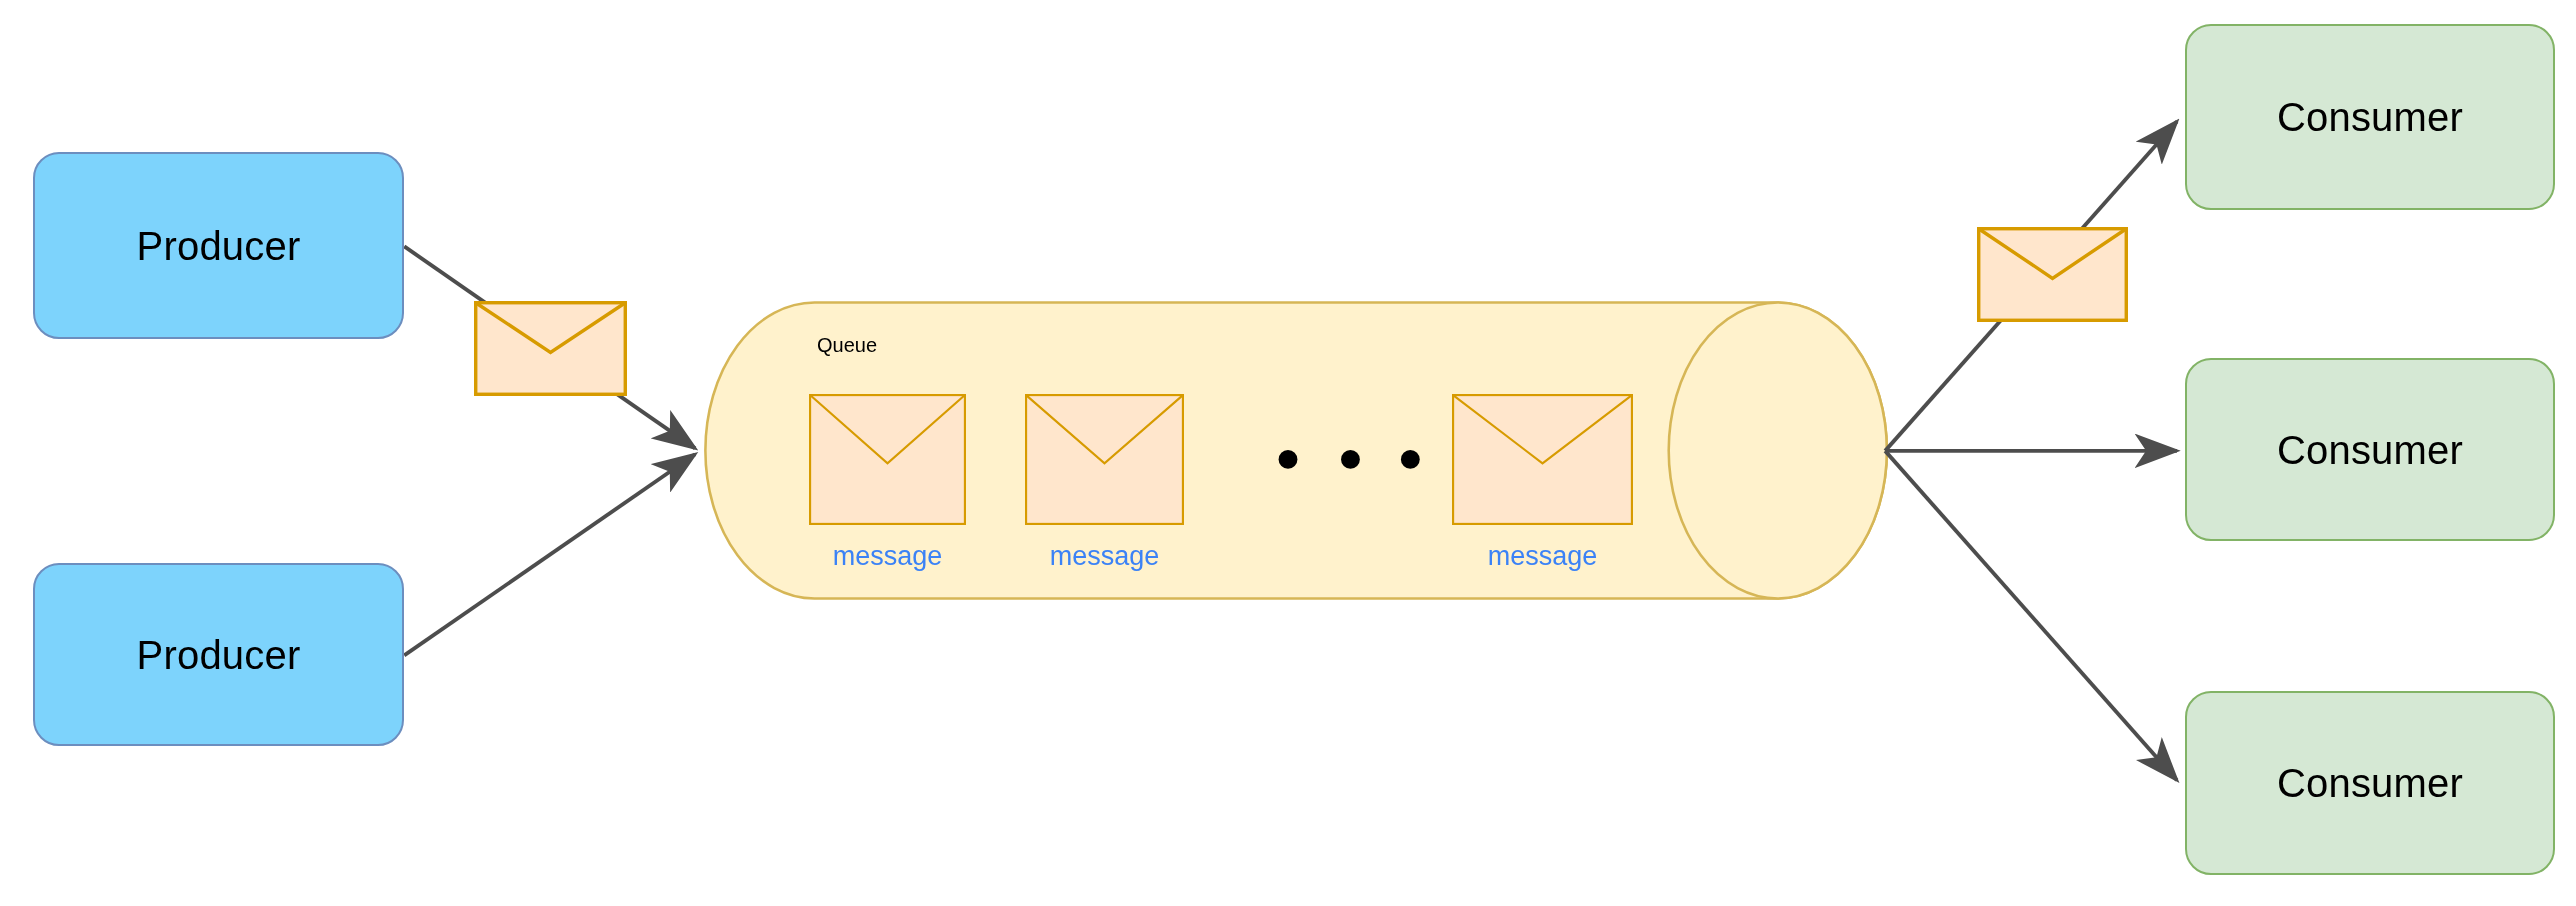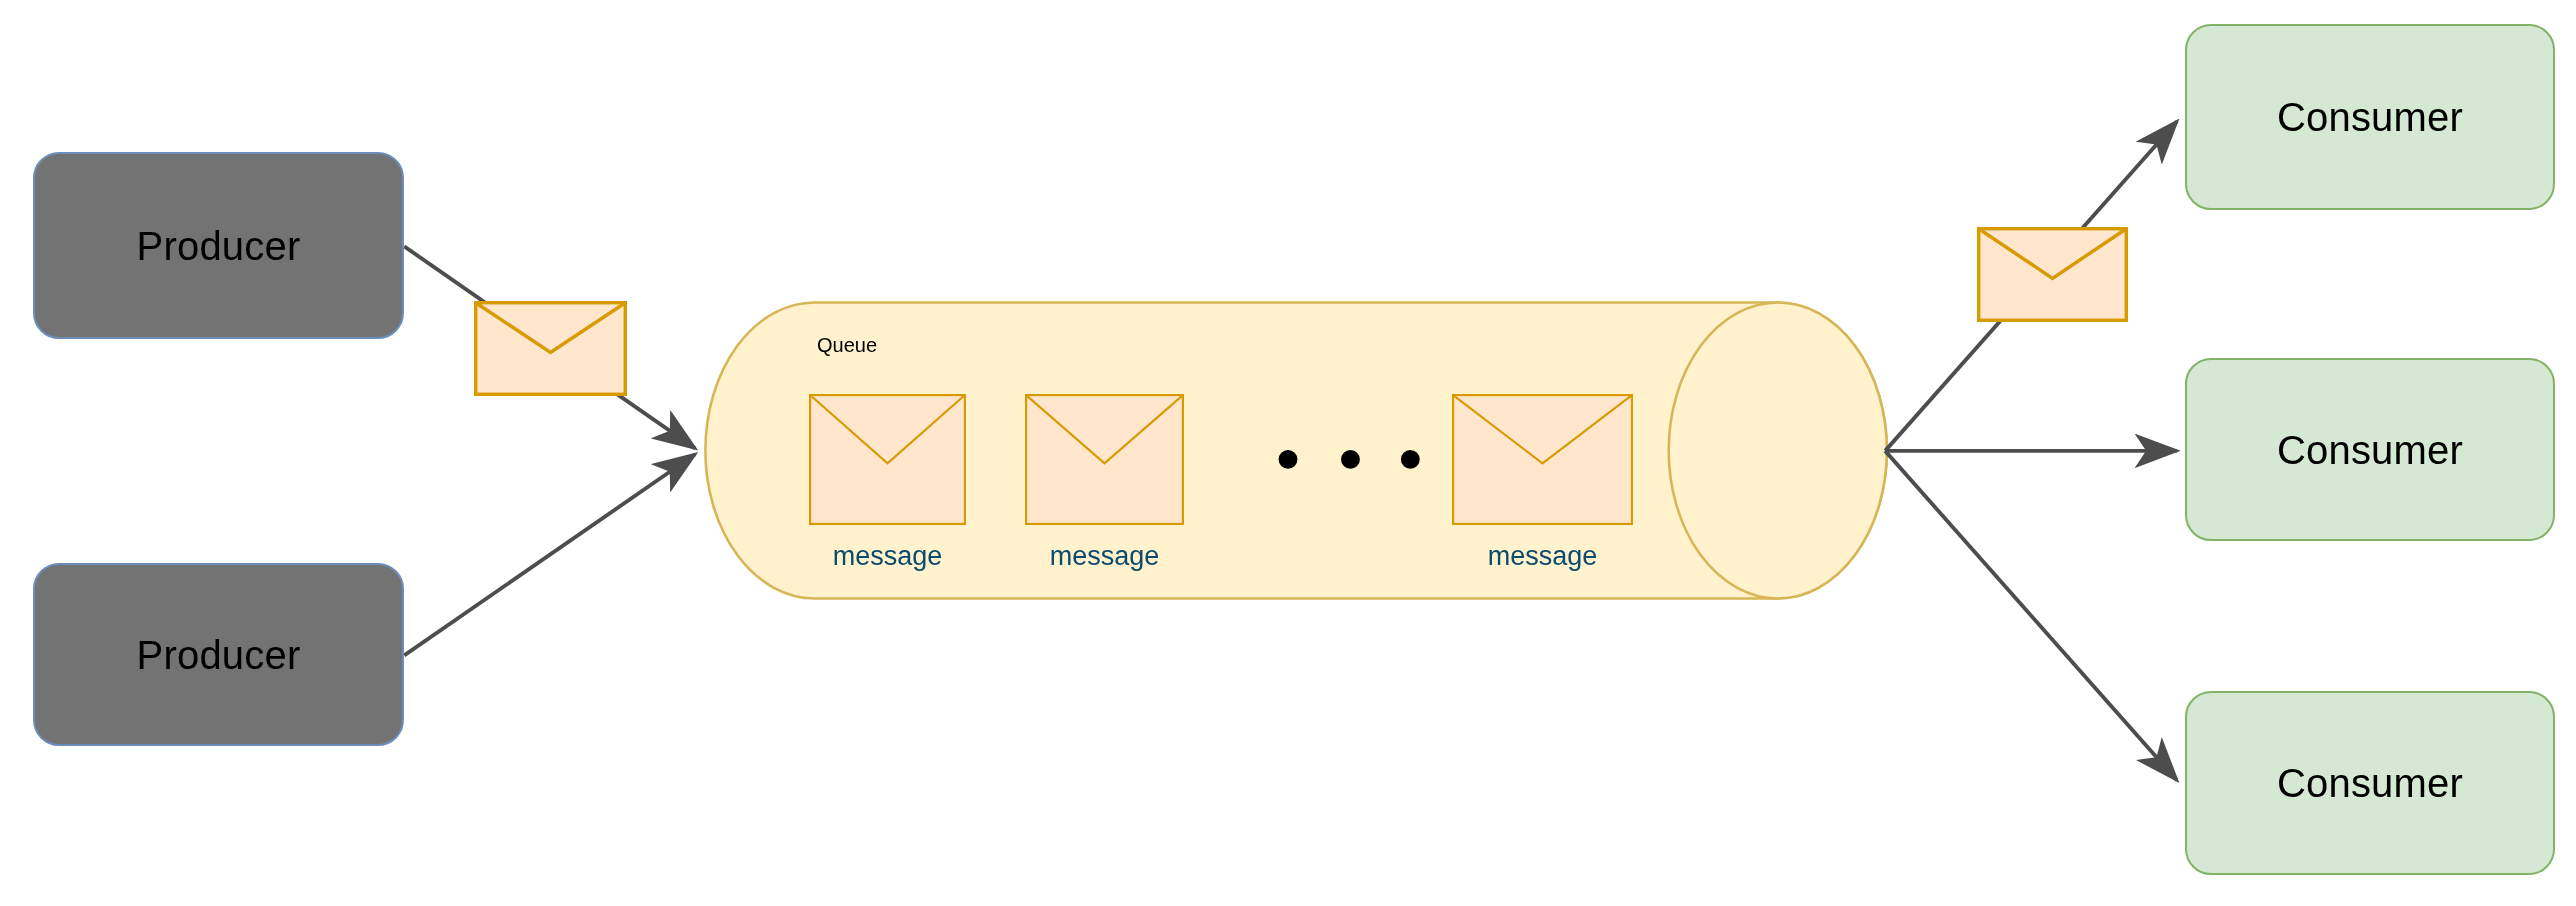--- a/index.html
+++ b/index.html
@@ -25,21 +25,21 @@
     border-width: 2.6px;
     border-style: solid;
   }
   .node-label {
     font-size: 40px;
     color: #000000;
     line-height: 1;
     letter-spacing: 0.2px;
   }
   .producer {
-    background: #737373;
+    background: #7dd3fc;
     border-color: #6c8ebf;
   }
   .consumer {
     background: #d5e8d4;
     border-color: #82b366;
   }
   #svg-layer {
     position: absolute;
     left: 0;
     top: 0;
@@ -50,21 +50,21 @@
   .queue-label {
     position: absolute;
     font-size: 20px;
     color: #000000;
     line-height: 1;
     white-space: nowrap;
   }
   .msg-label {
     position: absolute;
     font-size: 27px;
-    color: #0c4a6e;
+    color: #3b82f6;
     line-height: 1;
     text-align: center;
     white-space: nowrap;
   }
   .envelope {
     position: absolute;
     box-sizing: border-box;
   }
   .envelope svg { display: block; width: 100%; height: 100%; }
 </style>

